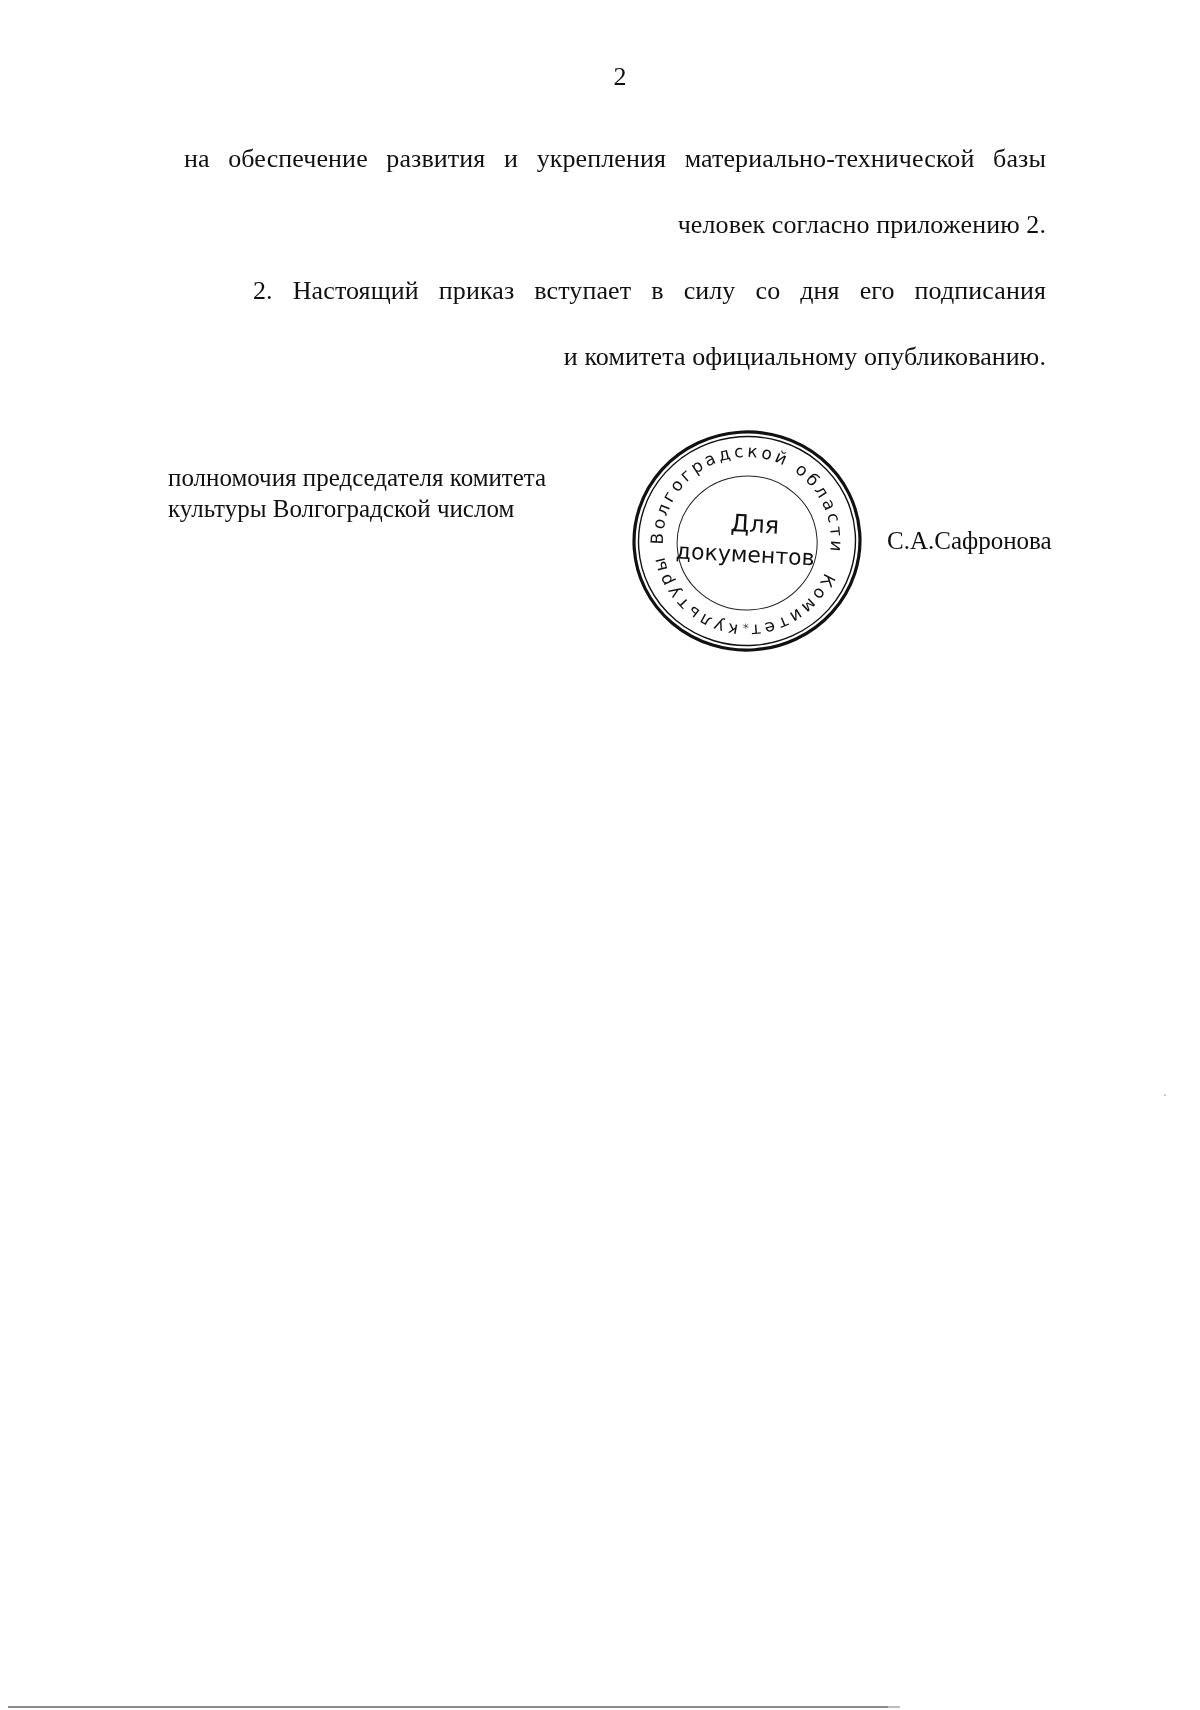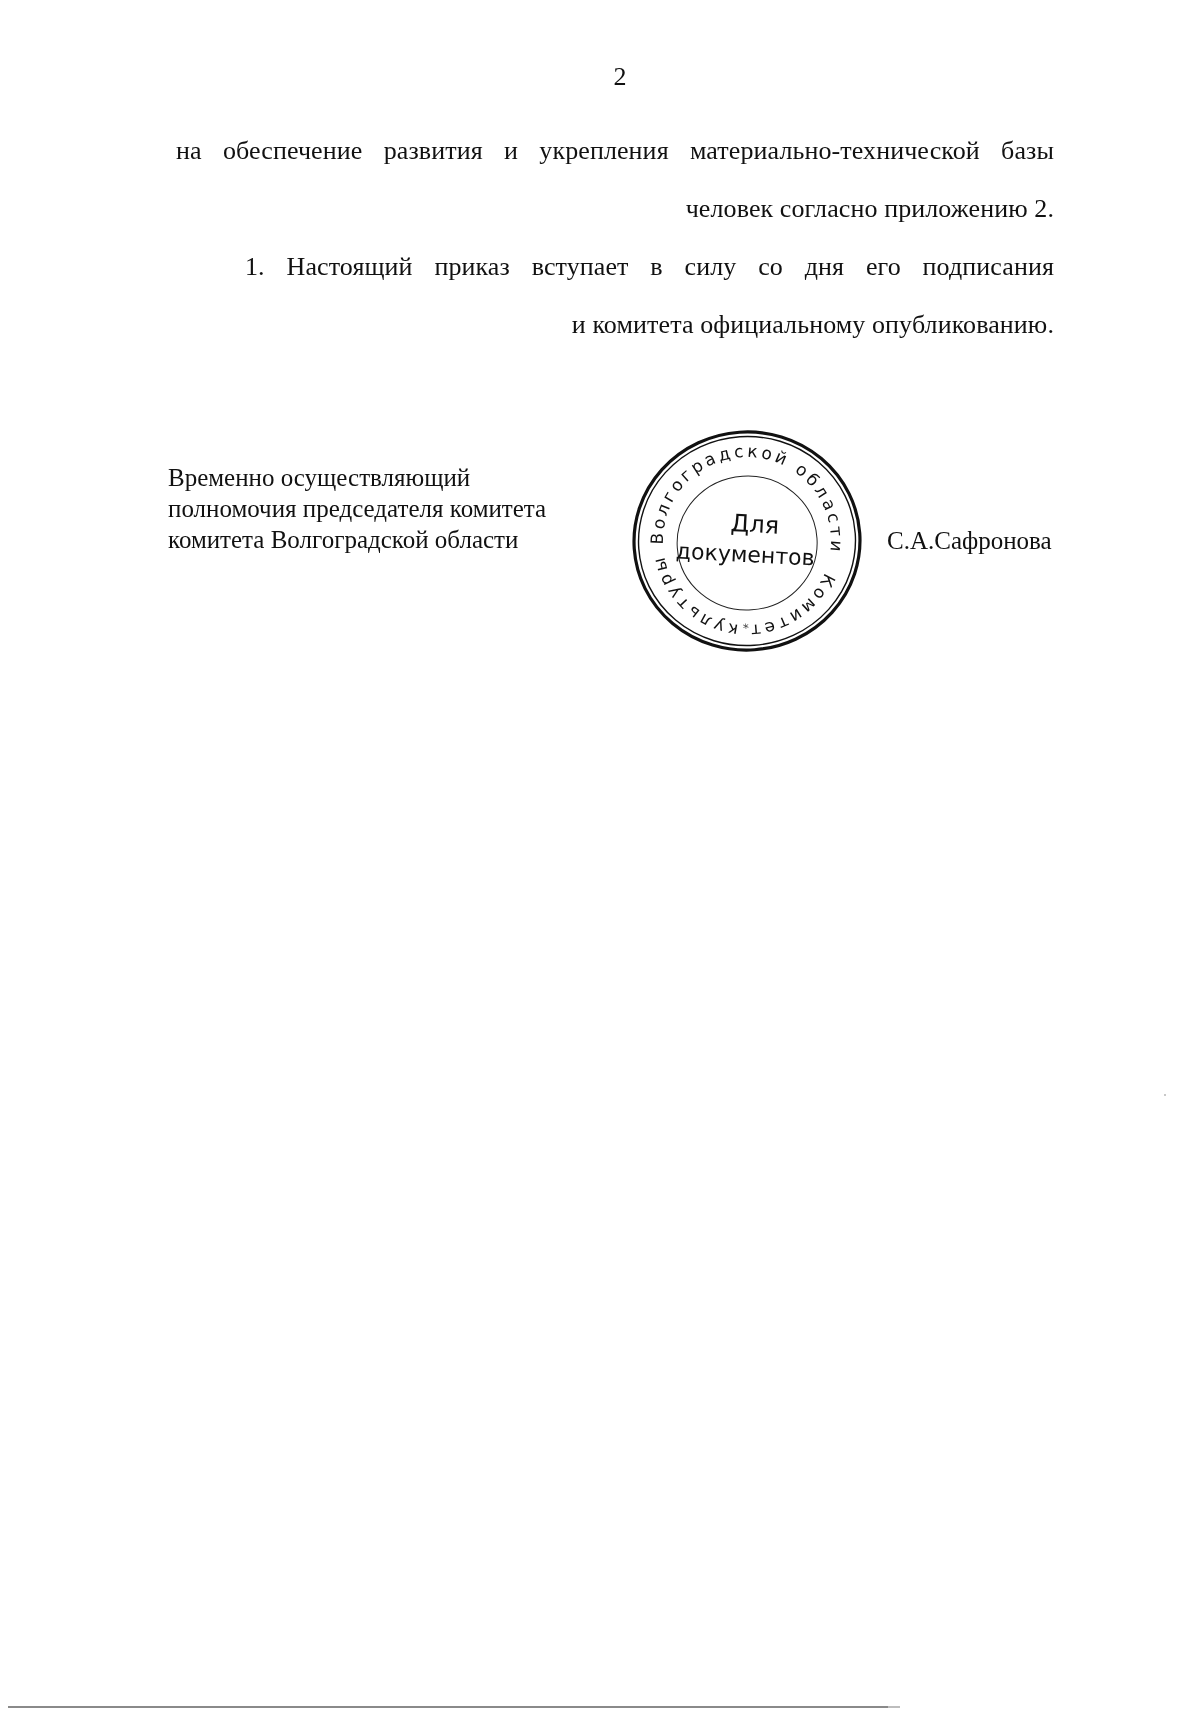--- a/index.html
+++ b/index.html
@@ -34,21 +34,21 @@
     .body-text {
       position: absolute;
       left: 168px;
       width: 894px;
       top: 118px;
       font-size: 26px;
       line-height: 50px;
       letter-spacing: 0.1px;
     }
     .body-text p {
-      margin: 8px;
+      margin: 16px;
     }
     .justify {
       text-align: justify;
       text-align-last: justify;
     }
     .left {
       text-align: right;
     }
     .indent {
       text-indent: 69px;
@@ -112,28 +112,27 @@
 </head>
 <body>
 
 <div class="page">
 
   <div class="page-number">2</div>
 
   <div class="body-text">
     <p class="justify">на обеспечение развития и укрепления материально-технической базы</p>
     <p class="left">человек согласно приложению 2.</p>
-    <p class="justify indent">1. Настоящий приказ вступает в силу со дня его подписания</p>
+    <p class="justify indent">2. Настоящий приказ вступает в силу со дня его подписания</p>
     <p class="left">и комитета официальному опубликованию.</p>
   </div>
 
   <div class="signature-block">
-    <div>Временно осуществляющий</div>
     <div>полномочия председателя комитета</div>
-    <div>комитета Волгоградской области</div>
+    <div>культуры Волгоградской числом</div>
   </div>
 
   <div class="stamp">
     <svg viewBox="0 0 238 238" xmlns="http://www.w3.org/2000/svg">
       <defs>
         <path id="ringPath" d="M 119,119 m -84,0 a 84,84 0 1,1 168,0 a 84,84 0 1,1 -168,0"></path>
       </defs>
       <g transform="rotate(-4 119 119)">
         <ellipse cx="119" cy="119" rx="113" ry="109" fill="none" stroke="#111" stroke-width="3.2"></ellipse>
         <ellipse cx="119" cy="119" rx="108.5" ry="104.5" fill="none" stroke="#111" stroke-width="1.4"></ellipse>

